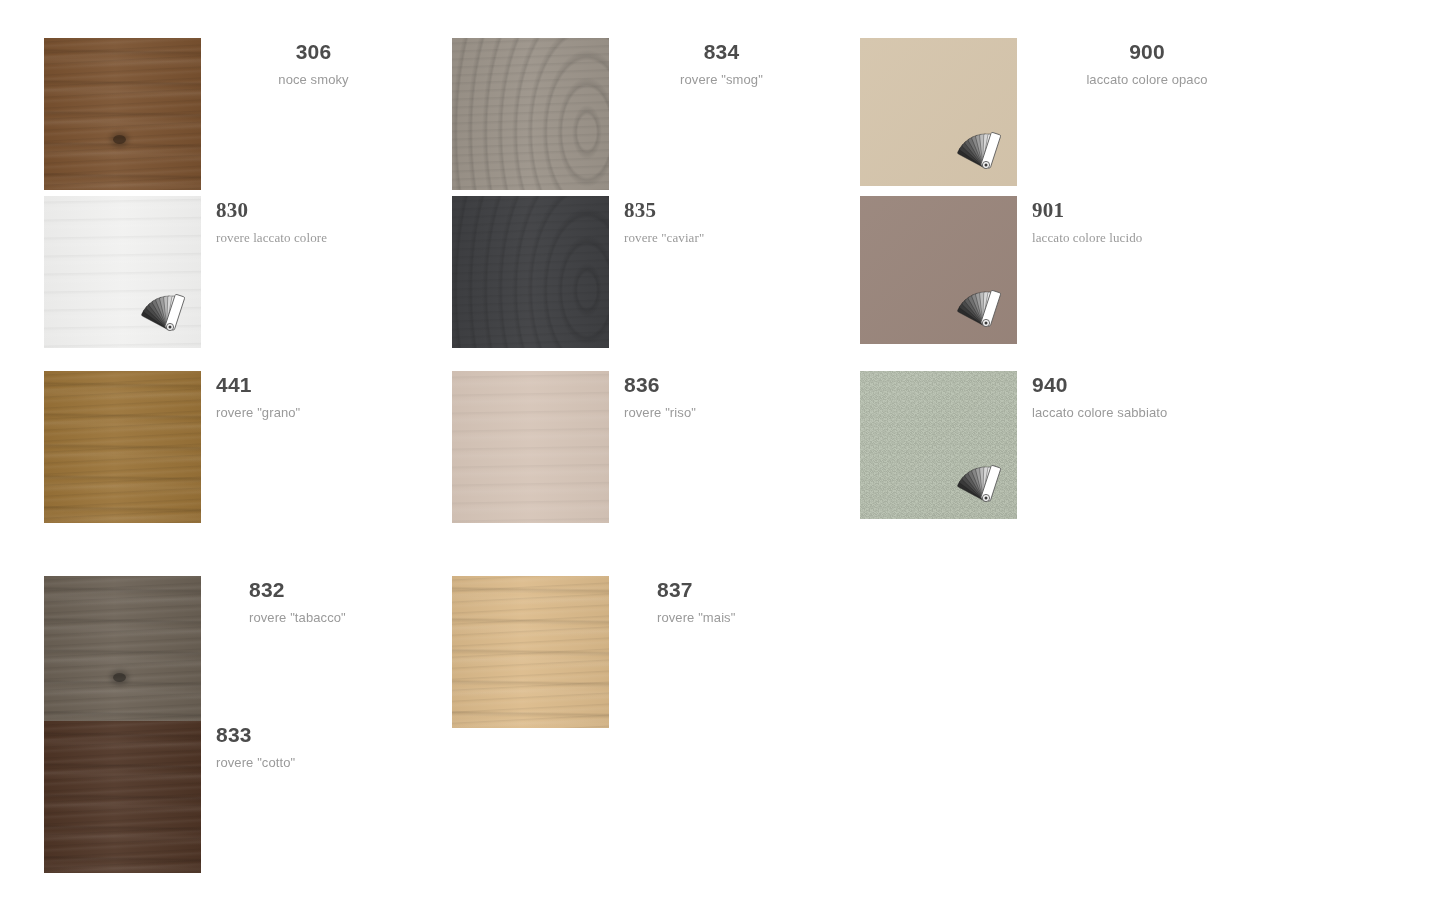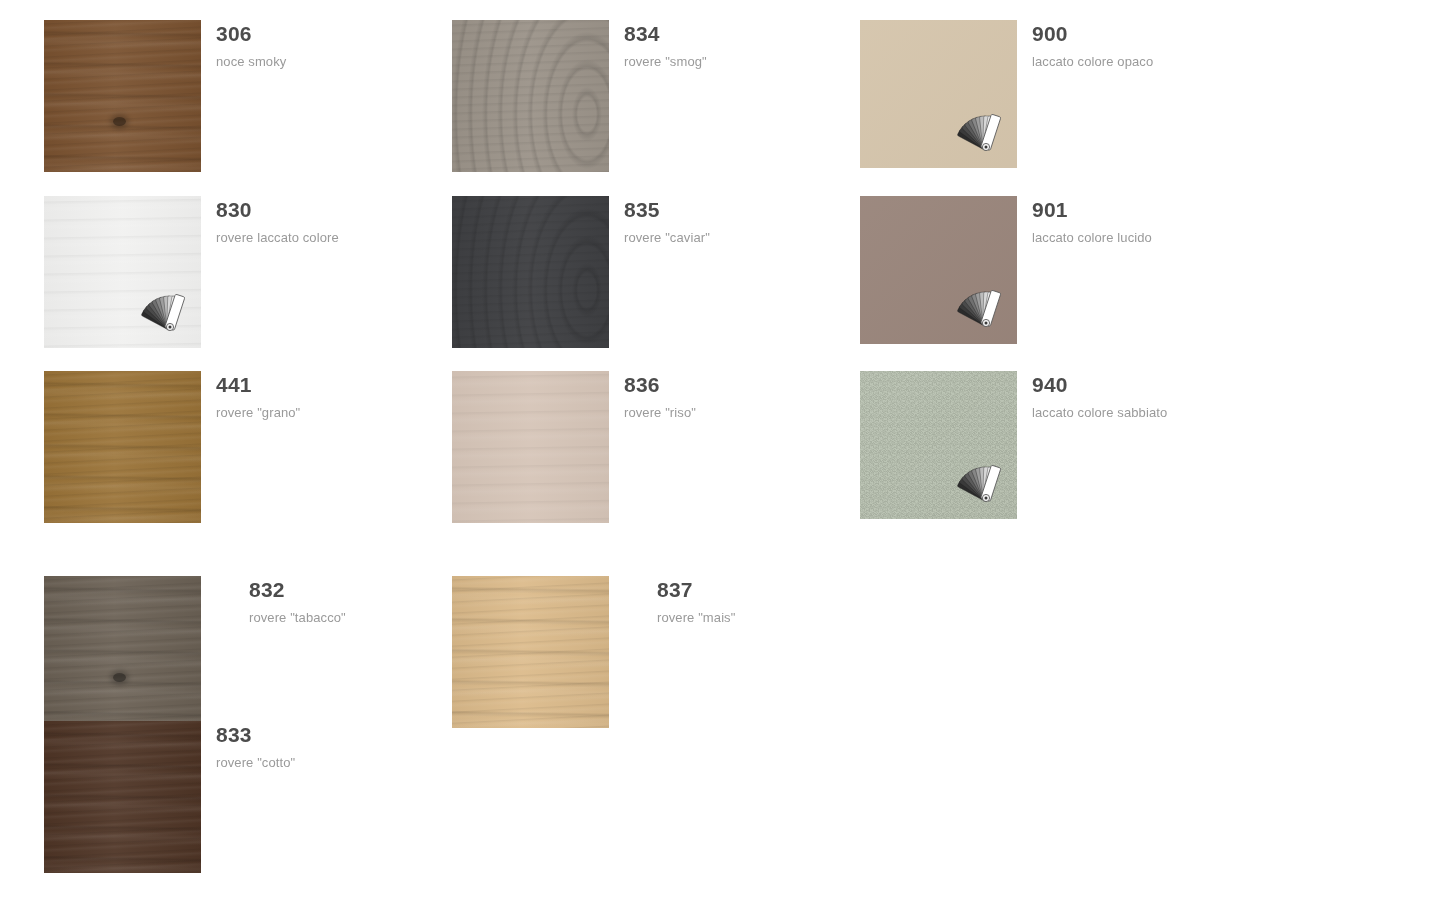--- a/index.html
+++ b/index.html
@@ -27,22 +27,22 @@
     display: flex;
     align-items: flex-start;
   }
 
   
   .col-0 { left: 44px; }
   .col-1 { left: 452px; }
   .col-2 { left: 860px; }
 
   
-  .row-0 { top: 20px; }
-  .row-1 { top: 196px; }
+  .row-0 { top: 38px; text-align: center; }
+  .row-1 { top: 196px; font-family: Liberation Serif, serif; }
   .row-2 { top: 371px; }
   .row-3 { top: 576px; gap: 33px; }
   .row-4 { top: 721px; }
 
   .swatch {
     position: relative;
     width: 157px;
     height: 152px;
     flex: 0 0 auto;
     background-color: #cccccc;

